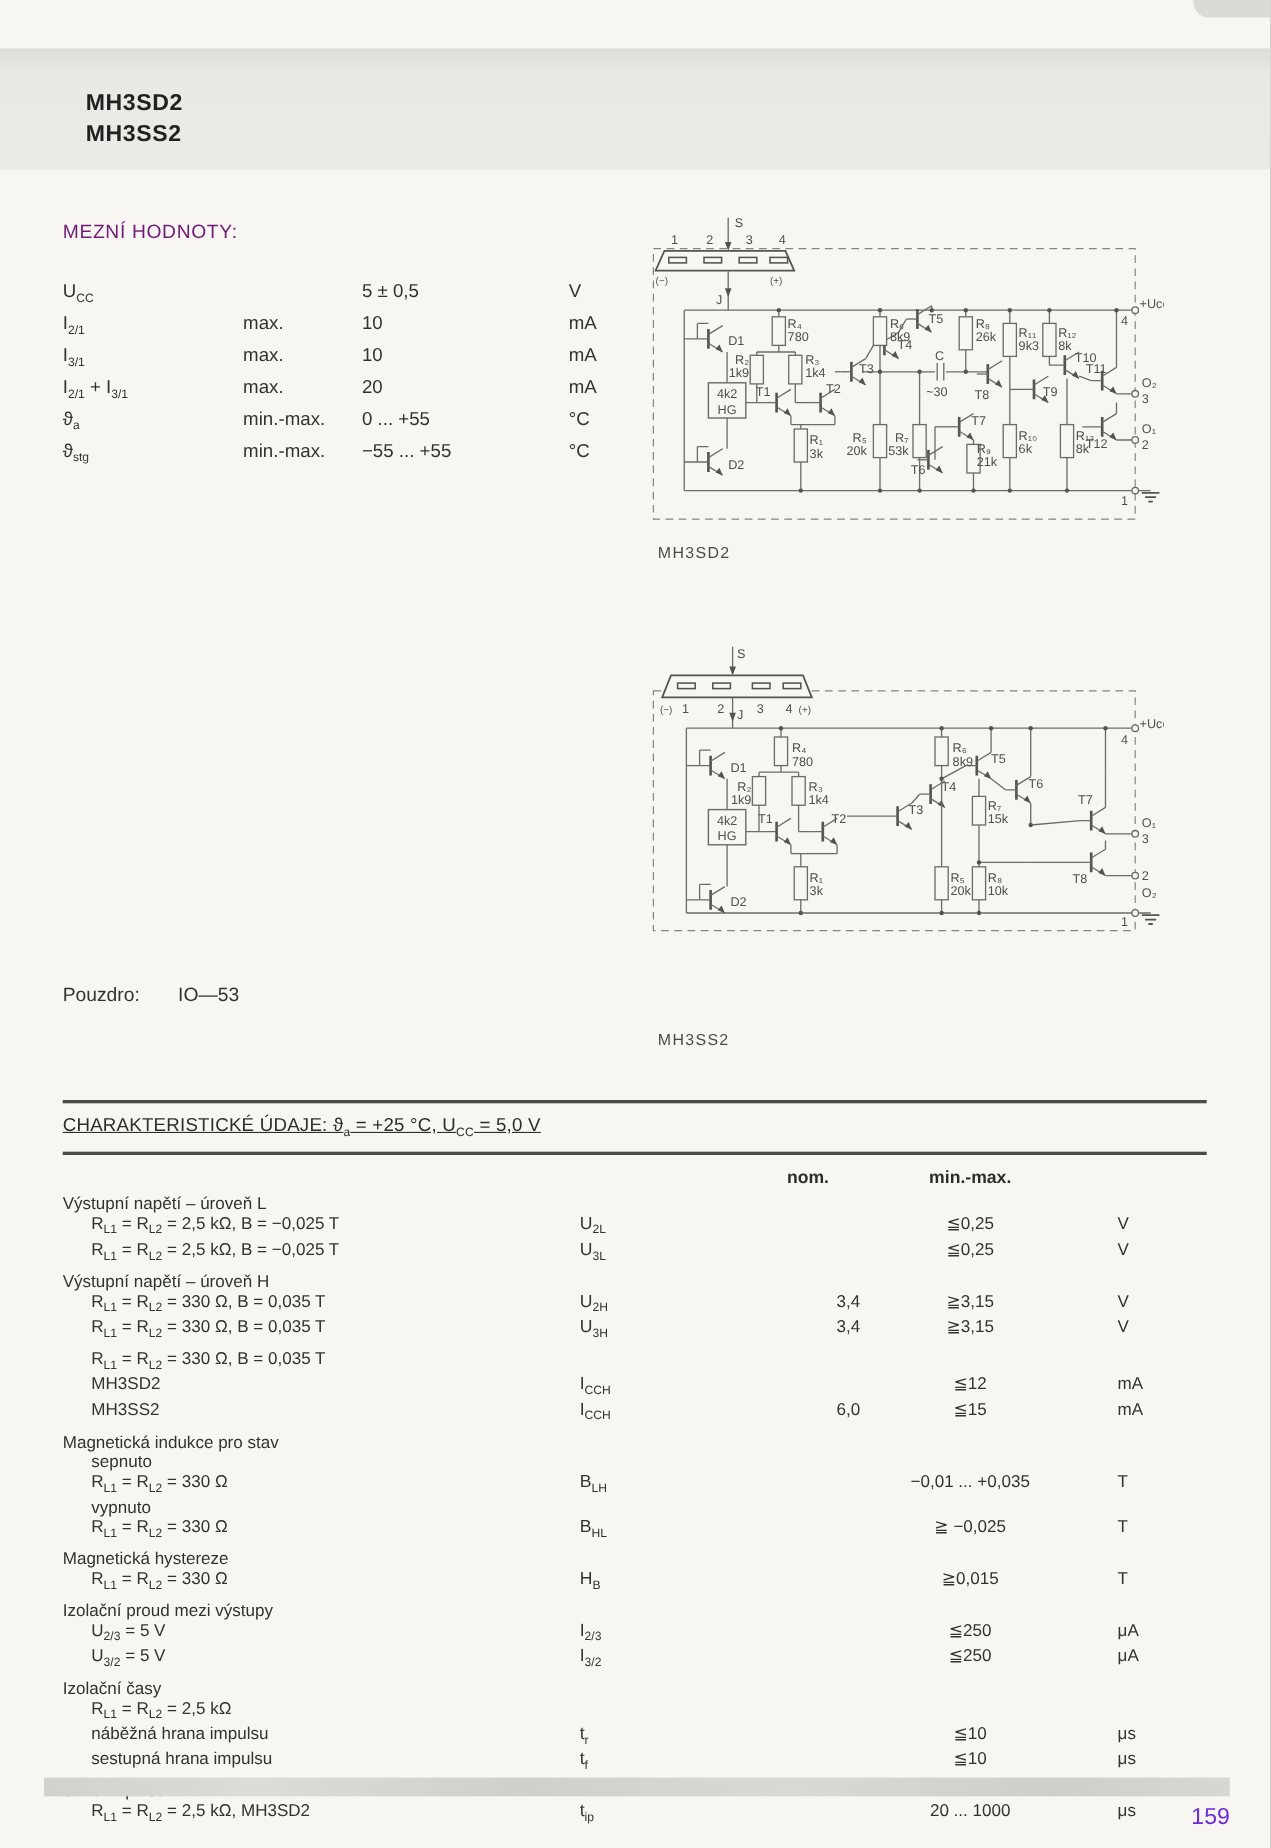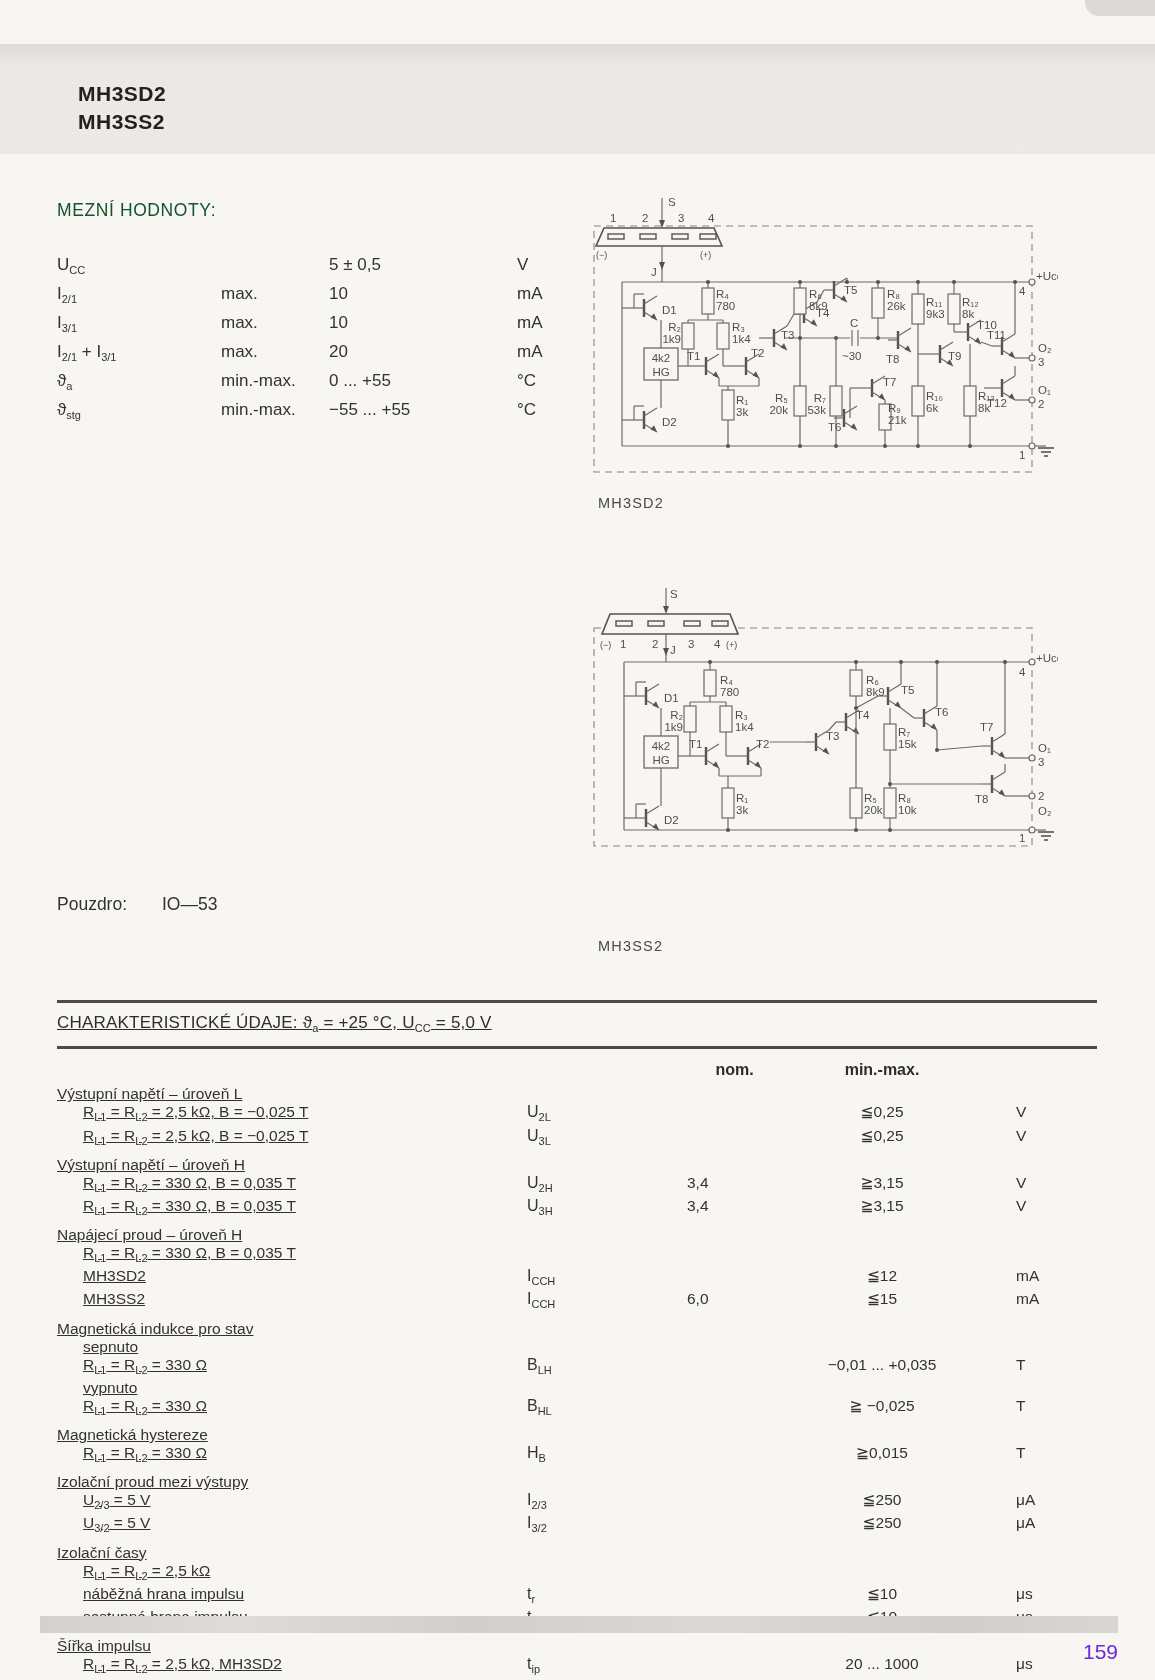--- a/index.html
+++ b/index.html
@@ -6,21 +6,21 @@
   .page{position:relative;width:1155px;height:1680px;margin:0 auto;background:#f7f6f2;
         font-family:"Liberation Sans",sans-serif;color:#3a3936;overflow:hidden;}
   .header-band{position:absolute;left:0;top:44px;width:1155px;height:110px;
         background:linear-gradient(180deg,#dddcd8 0,#ebe9e5 22%,#eceae6 100%);}
   .corner-smudge{position:absolute;right:0;top:0;width:70px;height:16px;background:#c9c8c4;
         border-bottom-left-radius:14px;opacity:.6;}
   .partnos{position:absolute;left:78px;top:80px;font-weight:bold;font-size:21px;color:#222120;line-height:28px;letter-spacing:.5px;}
   .main-title{position:absolute;right:123px;top:80px;text-align:right;font-weight:bold;
         font-size:19px;color:#222120;line-height:29px;letter-spacing:.4px;white-space:nowrap;}
   .limits{position:absolute;left:57px;top:200px;width:500px;}
-  .limits-heading{font-size:17.5px;letter-spacing:.6px;color:#14532d;margin-bottom:22px;}
+  .limits-heading{font-size:17.5px;letter-spacing:.6px;color:#701a75;margin-bottom:22px;}
   .lrow{display:grid;grid-template-columns:160px 112px 150px 70px;height:29px;align-items:baseline;font-size:17px;color:#33322f;}
   .lsym{white-space:nowrap;margin-top:12px;}
   .lqual{padding-left:4px;}
   .lval{white-space:nowrap;}
   .lunit{padding-left:38px;}
   sub{font-size:11px;}
   .schem{position:absolute;}
   .schem svg .w{stroke:#6d6b66;stroke-width:1.2;fill:none;}
   .schem svg .dsh{stroke:#86847f;stroke-width:1.1;stroke-dasharray:7 5;fill:none;}
   .schem svg .res{fill:#f7f6f2;stroke:#6d6b66;stroke-width:1.2;}
@@ -38,25 +38,25 @@
   .pouzdro{position:absolute;left:57px;top:894px;font-size:17.5px;color:#33322f;}
   .pouzdro .val{margin-left:30px;margin-top:11px;}
   .chartab{position:absolute;left:57px;top:1000px;width:1040px;}
   .rule{height:3px;background:#4b4a46;}
   .chartitle{font-size:17px;color:#2e2d2a;padding:10px 0 12px 0;letter-spacing:.2px;text-decoration:underline;}
   .colheads{display:grid;grid-template-columns:470px 160px 95px 200px 115px;margin-top:12px;font-size:16px;font-weight:bold;color:#2e2d2a;}
   .colheads .nom{grid-column:3;text-align:center;}
   .colheads .mm{grid-column:4;text-align:center;}
   .csec{margin-top:6px;}
   .crow{display:grid;grid-template-columns:470px 160px 95px 200px 115px;line-height:18px;font-size:15.5px;color:#33322f;align-items:baseline;}
-  .cdesc{white-space:nowrap;text-decoration:underline;}
+  .cdesc{white-space:nowrap;}
   .cdesc.ind{padding-left:26px;}
   .chead{font-size:15.5px;}
   .csym{font-size:16px;white-space:nowrap;}
-  .cnom{text-align:left;white-space:nowrap;}
+  .cnom{text-align:right;white-space:nowrap;}
   .cmm{text-align:center;white-space:nowrap;}
   .cunit{padding-left:34px;white-space:nowrap;}
   .bottom-band{position:absolute;left:40px;top:1616px;width:1078px;height:17px;
         background:linear-gradient(90deg,#d2d1cd 0,#dedcd8 18%,#d0cfcb 40%,#dbd9d5 63%,#cfceca 85%,#d8d7d3 100%);}
   .pageno{position:absolute;left:1083px;top:1640px;font-size:21px;color:#6d28d9;}
 </style>
 </head>
 <body>
 
 <div class="page">
@@ -524,23 +524,20 @@
         <span class="cdesc ind">R<sub>L1</sub> = R<sub>L2</sub> = 330 Ω, B = 0,035 T</span>
         <span class="csym">U<sub>3H</sub></span>
         <span class="cnom">3,4</span>
         <span class="cmm">≧3,15</span>
         <span class="cunit">V</span>
       </div>
     </div>
 
     <div class="csec">
       <div class="crow">
-          <span class="cdesc chead">Napájecí proud – úroveň H</span>
-        </div>
-      <div class="crow">
         <span class="cdesc ind">R<sub>L1</sub> = R<sub>L2</sub> = 330 Ω, B = 0,035 T</span>
         <span class="csym"></span>
           <span class="cnom"></span>
           <span class="cmm"></span>
           <span class="cunit"></span>
       </div>
       <div class="crow">
         <span class="cdesc ind">MH3SD2</span>
         <span class="csym">I<sub>CCH</sub></span>
         <span class="cnom"></span>

